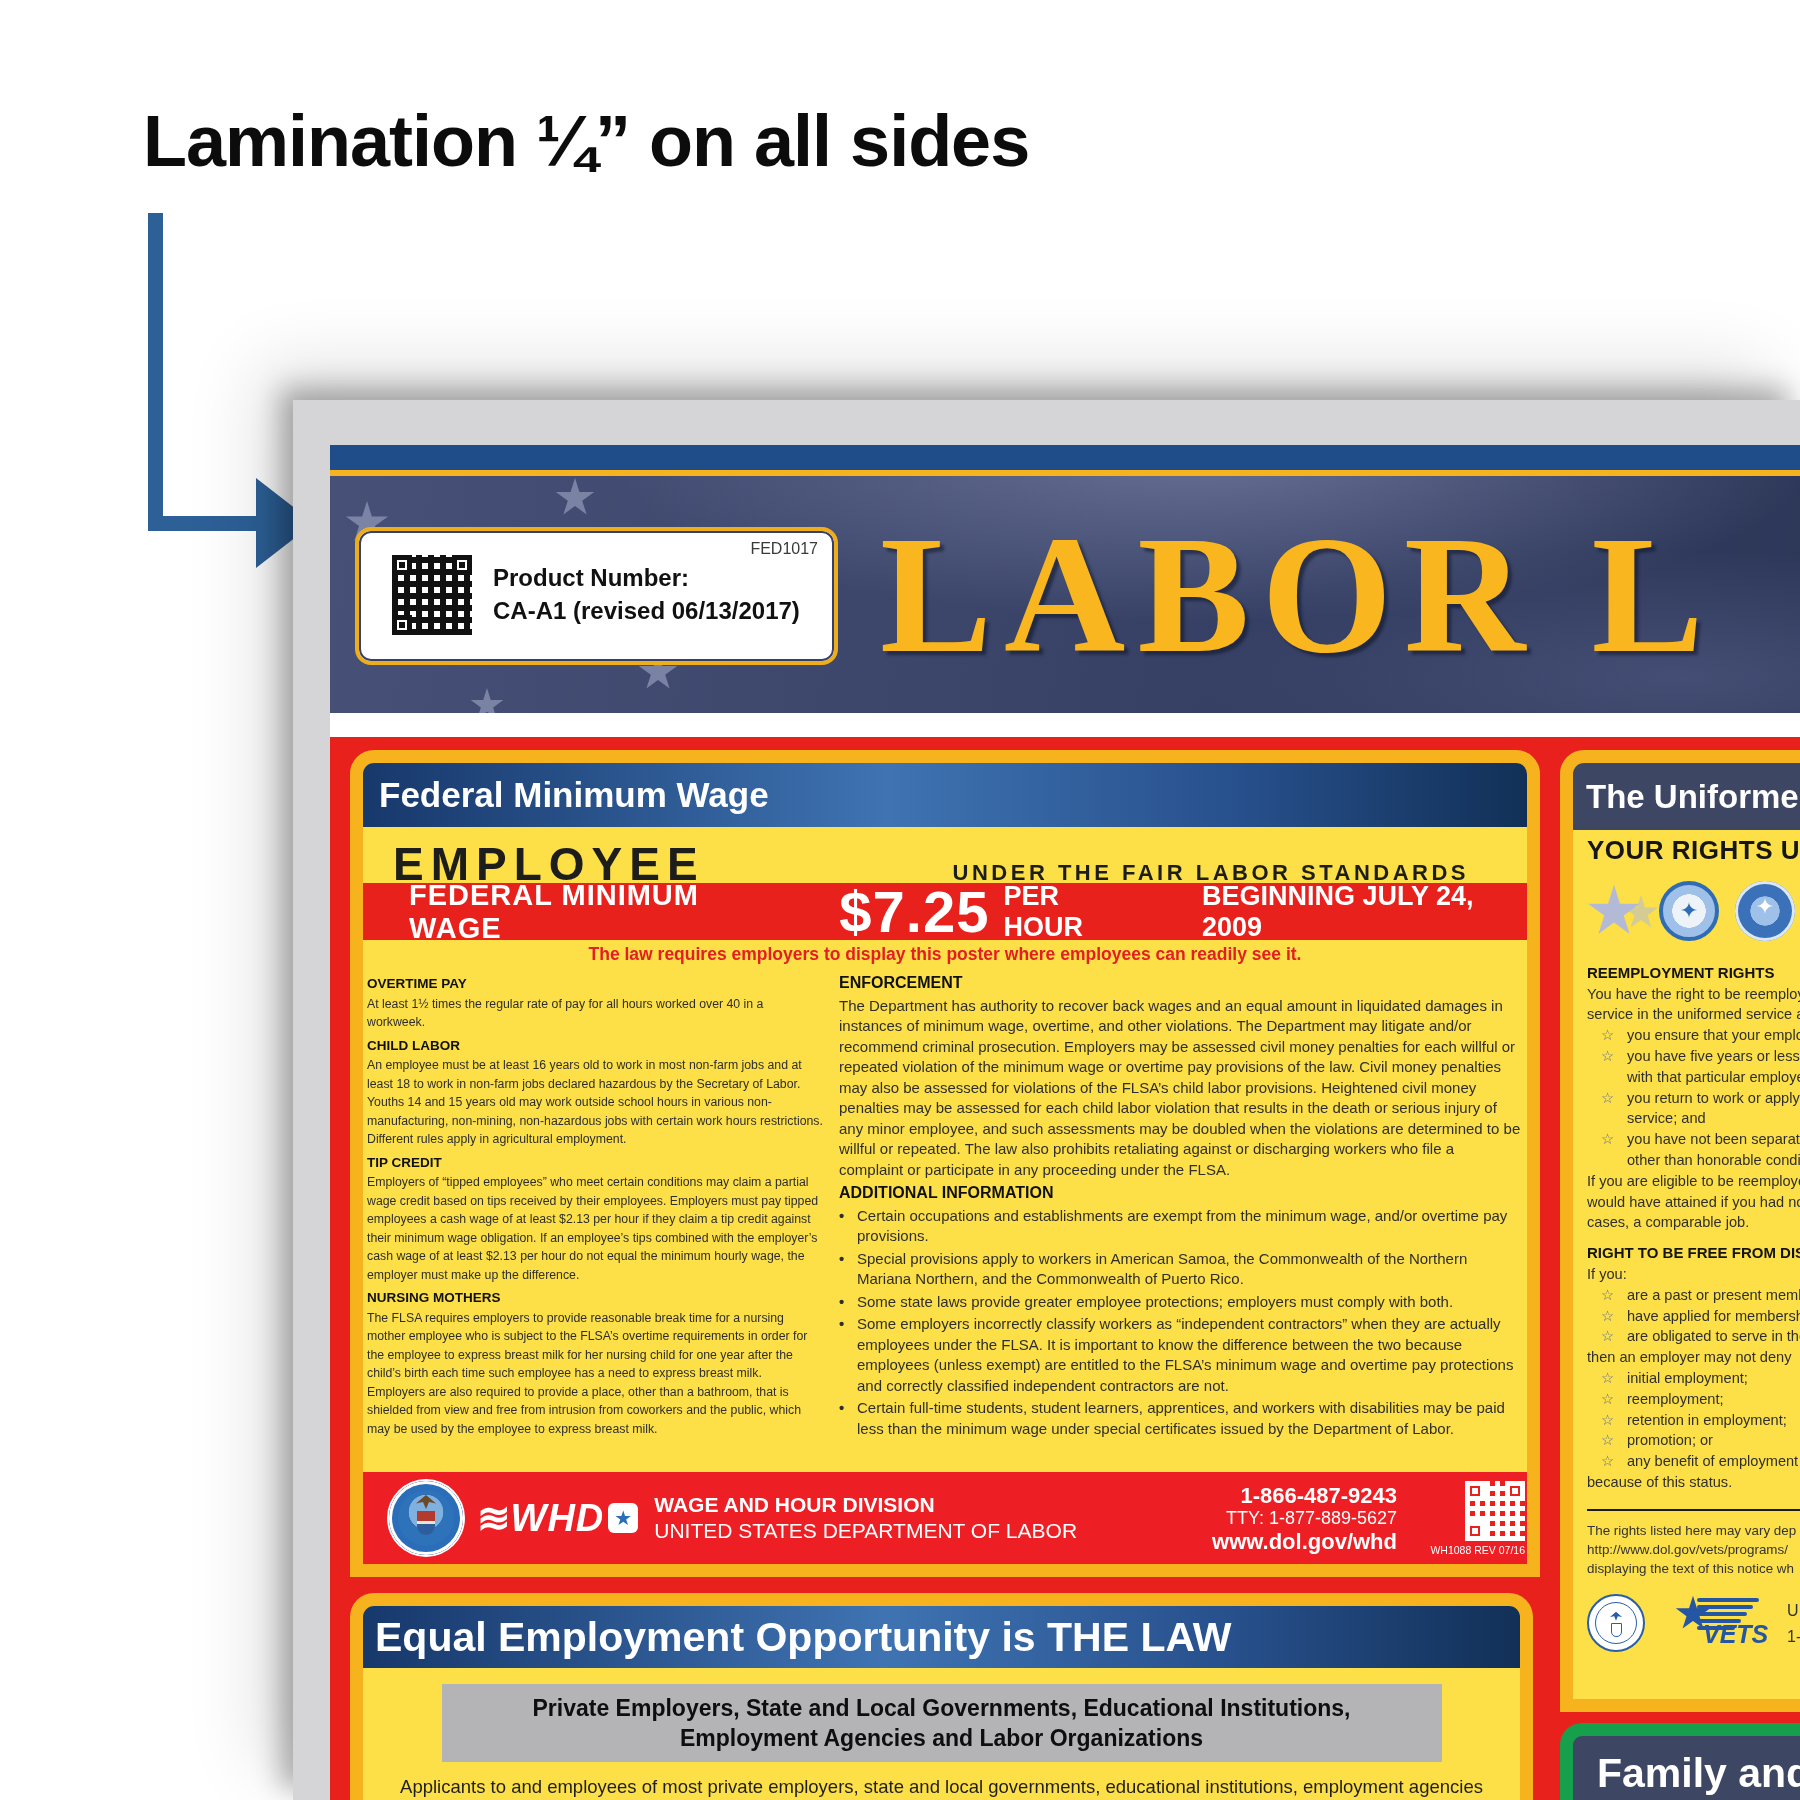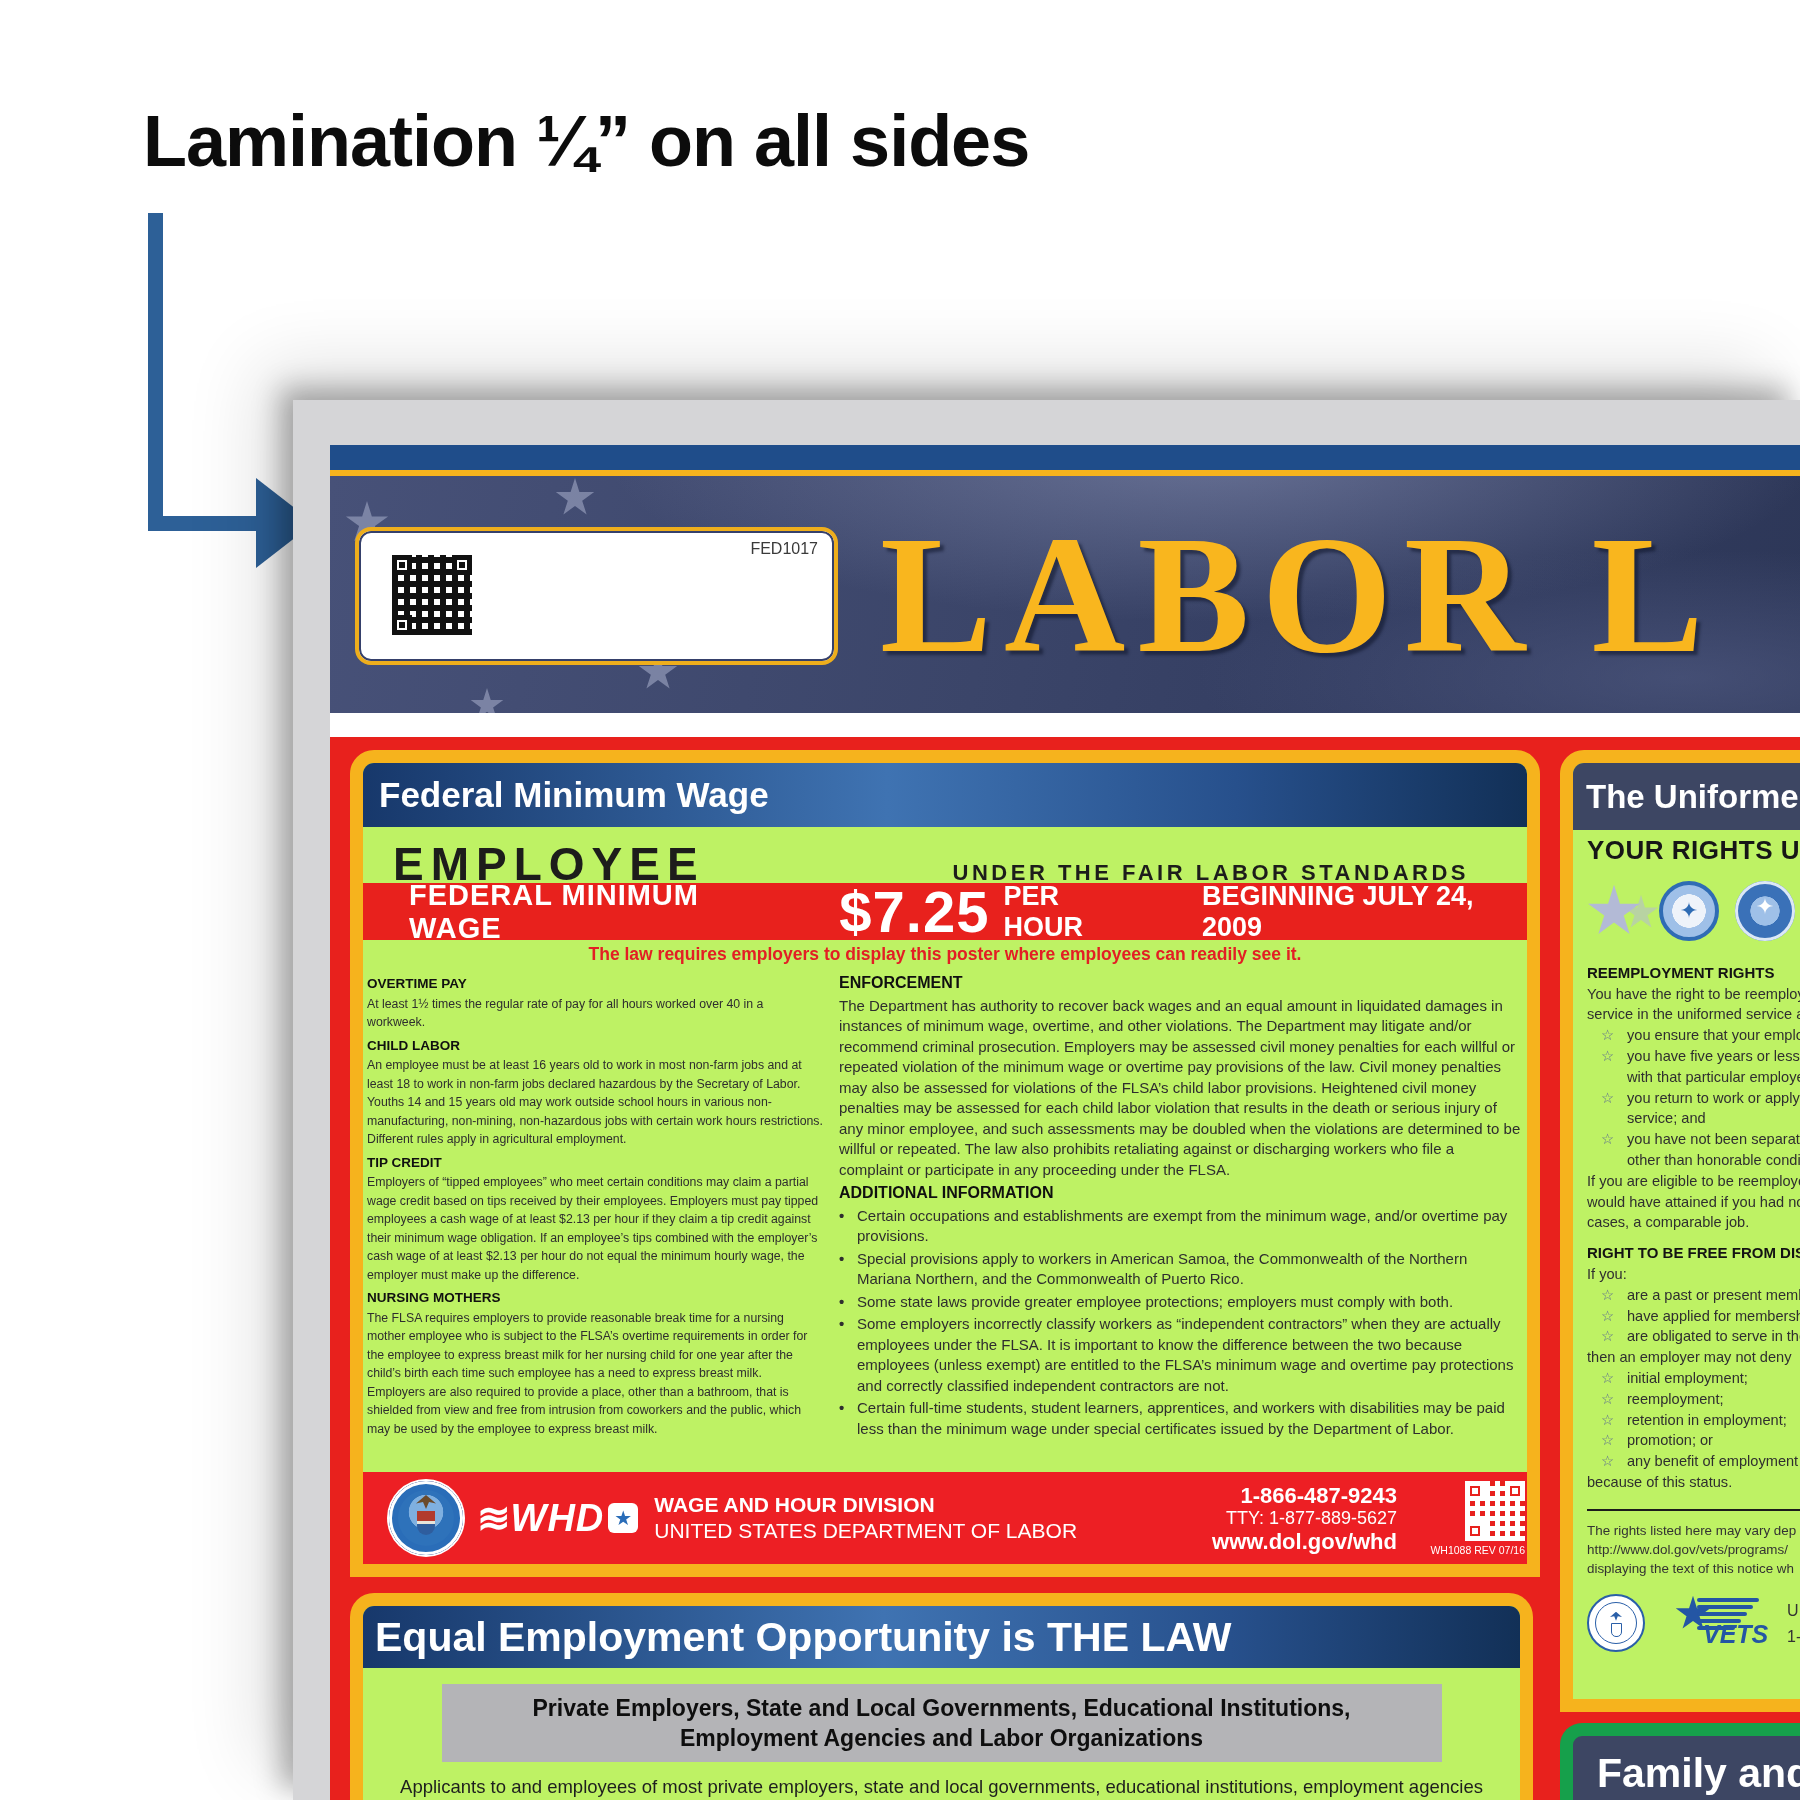--- a/index.html
+++ b/index.html
@@ -41,21 +41,21 @@
   .qr i::before{content:"";position:absolute;left:2px;top:2px;width:6px;height:6px;background:#111;}
   .qr i.tl{left:0;top:0}.qr i.tr{right:0;top:0}.qr i.bl{left:0;bottom:0}
   .qr.white{background:
         repeating-linear-gradient(0deg,#fff 0 5px,transparent 5px 10px),
         repeating-linear-gradient(90deg,#fff 0 5px,#e8211d 5px 10px);}
   .qr.white i{border-color:#fff;background:#e8211d;}
   .qr.white i::before{background:#fff;}
   .whitestrip{position:absolute;left:37px;top:313px;right:0;height:24px;background:#fff;}
   .redframe{position:absolute;left:37px;top:337px;right:0;bottom:0;background:#e8211d;}
   
-  .panel{position:absolute;background:#bef264;box-sizing:border-box;overflow:hidden;}
+  .panel{position:absolute;background:#fde047;box-sizing:border-box;overflow:hidden;}
   .flsa{left:57px;top:350px;width:1190px;height:827px;border:13px solid #f6b31d;
         border-radius:24px 24px 0 0;display:flex;flex-direction:column;}
   .blue-head{height:64px;flex:0 0 auto;display:flex;align-items:center;padding-left:16px;
         background:linear-gradient(90deg,#17386b 0%,#3f73b2 45%,#27508c 75%,#123057 100%);
         color:#fff;font-weight:700;font-size:35px;}
   .er-row{display:flex;align-items:baseline;padding:10px 10px 0 30px;color:#1d1d1b;height:46px;}
   .er-main{font-size:46px;font-weight:800;letter-spacing:7px;}
   .er-sub{font-size:22px;font-weight:700;letter-spacing:3.5px;margin-left:28px;}
   .wagebar{height:57px;background:#e8211d;color:#fff;display:flex;align-items:center;
            padding-left:46px;flex:0 0 auto;}
@@ -171,20 +171,24 @@
       <div class="fstar" style="left:425px;top:160px;width:28px;height:28px;opacity:.5;"></div>
       <div class="masthead">LABOR L</div>
 
       <div class="plabel">
         <div class="qr" style="left:33px;top:24px;width:80px;height:80px;">
           <i class="tl"></i>
             <i class="tr"></i>
             <i class="bl"></i>
         </div>
         <div class="fed">FED1017</div>
+        <div class="pl-text">
+          <div>Product Number:</div>
+          <div>CA-A1 (revised 06/13/2017)</div>
+        </div>
       </div>
     </div>
 
     <div class="whitestrip"></div>
     <div class="redframe"></div>
 
     <section class="panel flsa">
       <div class="blue-head">Federal Minimum Wage</div>
       <div class="er-row">
         <span class="er-main">EMPLOYEE RIGHTS</span>

